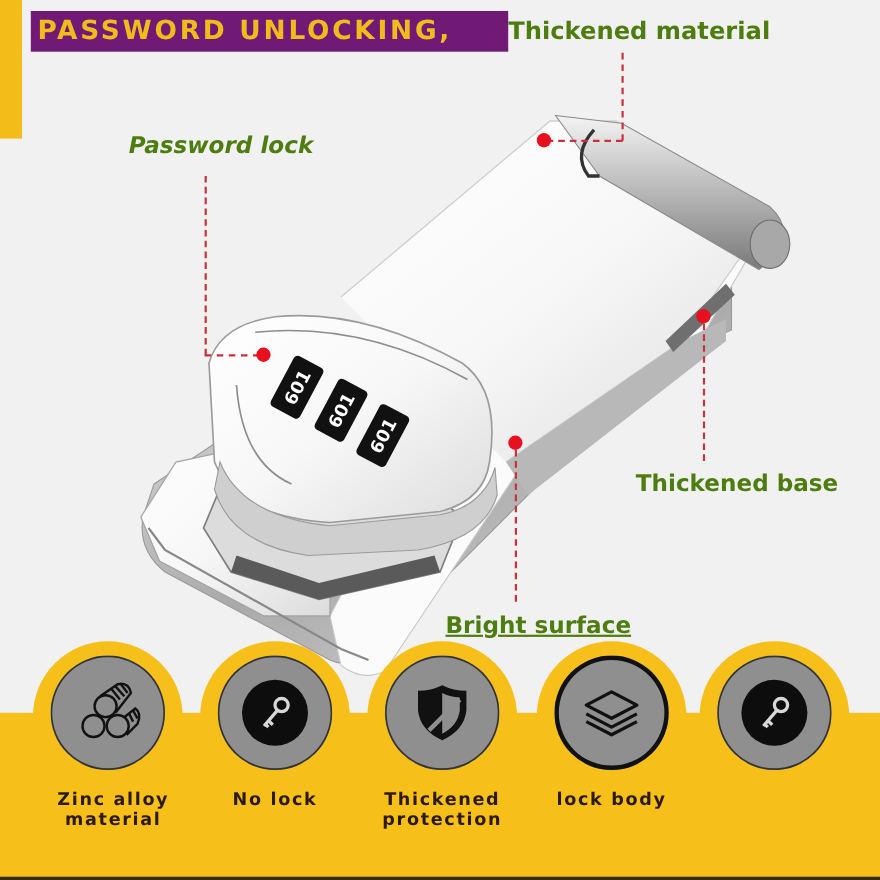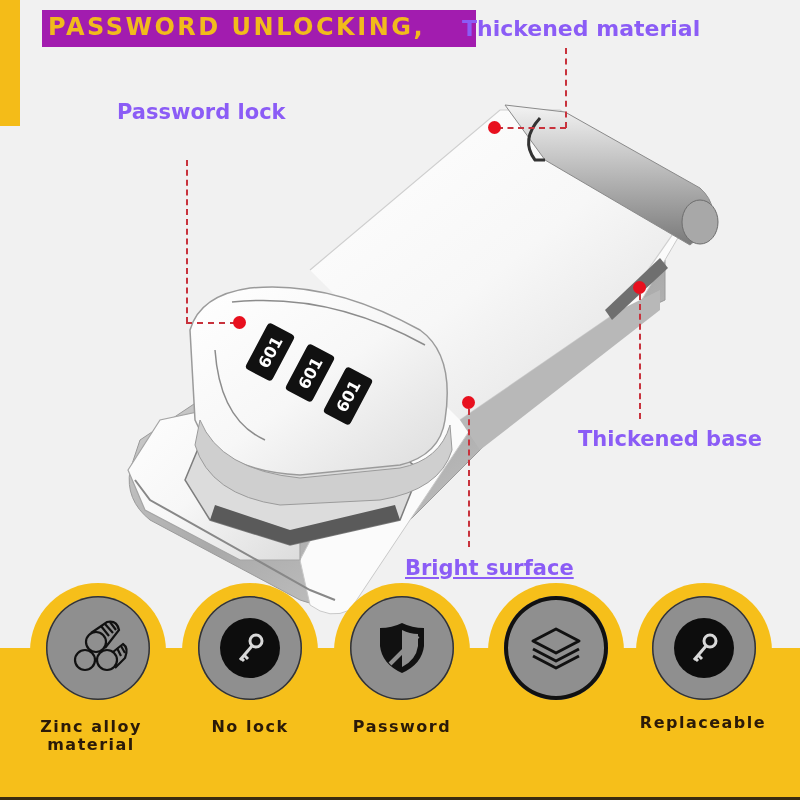--- a/index.html
+++ b/index.html
@@ -1,20 +1,20 @@
 <!DOCTYPE html>
 <html><head>
 <meta charset="utf-8">
 <style>
   html, body { margin:0; padding:0; }
   body { width:800px; height:800px; position:relative; overflow:hidden; background:#f1f1f1; font-family:"Liberation Sans", sans-serif; }
   .accent-bar { position:absolute; left:0; top:0; width:20px; height:126px; background:#f4bc18; }
-  .headline { position:absolute; left:28px; top:10px; background:#a21caf; padding:2px 8px 4px 6px; width:420px;margin-left:14px; }
+  .headline { position:absolute; left:28px; top:10px; background:#701a75; padding:2px 8px 4px 6px; width:420px; }
   .headline div { font-family:"DejaVu Sans", sans-serif; font-weight:bold; color:#f1bb1c; font-size:24px; letter-spacing:2.5px; line-height:31px; white-space:nowrap; }
-  .label { position:absolute; font-family:"DejaVu Sans", sans-serif; font-weight:bold; font-size:21px; color:#8b5cf6; white-space:nowrap; }
+  .label { position:absolute; font-family:"DejaVu Sans", sans-serif; font-weight:bold; font-size:21px; color:#4d7c0f; white-space:nowrap; }
   .dash { position:absolute; border-color:#c8323c; border-style:dashed; border-width:0; }
   .dot { position:absolute; width:13px; height:13px; border-radius:50%; background:#e8101e; }
   svg.product { position:absolute; left:0; top:0; }
   .band { position:absolute; left:0; top:648px; width:800px; height:152px; background:#f6bf1a; }
   .bump { position:absolute; top:583px; width:136px; height:136px; border-radius:50%; background:#f6bf1a; }
   .feat-circle { position:absolute; top:596px; width:104px; height:104px; border-radius:50%; background:#8f8f8f; display:flex; align-items:center; justify-content:center; box-shadow:inset 0 0 0 1.5px #333; }
   .feat-circle.thick { box-shadow:inset 0 0 0 4px #111; }
   .feat-inner { width:60px; height:60px; border-radius:50%; background:#0d0d0d; display:flex; align-items:center; justify-content:center; }
   .feat-label { position:absolute; top:718px; width:150px; text-align:center; font-family:"DejaVu Sans", sans-serif; font-weight:bold; font-size:16px; letter-spacing:1.5px; line-height:18px; color:#2b1a08; }
   .bottom-rule { position:absolute; left:0; top:797px; width:800px; height:3px; background:#3a2c10; }
@@ -82,21 +82,21 @@
     <rect x="333" y="370" width="30" height="52" rx="4" fill="#111" transform="rotate(28 348 396)"></rect>
     <text x="348" y="402" fill="#fff" font-family="DejaVu Sans, sans-serif" font-weight="bold" font-size="16" text-anchor="middle" transform="rotate(-62 348 396)">601</text>
   </g>
 </svg>
 
 <div class="label" style="left:462px; top:16px; font-size:22px;">Thickened material</div>
 <div class="dash" style="left:565px; top:48px; height:80px; border-left-width:2px;"></div>
 <div class="dash" style="left:497px; top:127px; width:69px; border-top-width:2px;"></div>
 <div class="dot" style="left:488px; top:121px;"></div>
 
-<div class="label" style="left:117px; top:100px;">Password lock</div>
+<div class="label" style="left:117px; top:120px;font-style:italic;">Password lock</div>
 <div class="dash" style="left:186px; top:160px; height:163px; border-left-width:2px;"></div>
 <div class="dash" style="left:186px; top:322px; width:50px; border-top-width:2px;"></div>
 <div class="dot" style="left:233px; top:316px;"></div>
 
 <div class="dot" style="left:633px; top:281px;"></div>
 <div class="dash" style="left:639px; top:294px; height:125px; border-left-width:2px;"></div>
 <div class="label" style="left:578px; top:427px;">Thickened base</div>
 
 <div class="dot" style="left:462px; top:396px;"></div>
 <div class="dash" style="left:468px; top:409px; height:138px; border-left-width:2px;"></div>
@@ -115,21 +115,21 @@
       <circle cx="20" cy="42" r="10"></circle>
       <circle cx="42" cy="42" r="10"></circle>
       <circle cx="31" cy="24" r="10"></circle>
       <path d="M26 15 L42 4 Q52 2 54 12 L40 30"></path>
       <path d="M48 34 L58 26 Q64 30 60 40 L50 50"></path>
       <path d="M36 8 L44 18 M40 6 L48 15 M45 4 L51 12"></path>
       <path d="M52 30 L56 38 M56 28 L60 35"></path>
     </g>
   </svg>
 </div>
-<div class="feat-label" style="left:16px;">
+<div class="feat-label" style="left:28px;">
   <div>Zinc alloy</div>
   <div>material</div>
 </div>
 
 <div class="feat-circle" style="left:198px;">
   <div class="feat-inner">
     <svg width="36" height="36" viewBox="0 0 36 36">
       <g fill="none" stroke="#d8d8d8" stroke-width="3">
         <circle cx="24" cy="11" r="6"></circle>
         <path d="M20 16 L8 30"></path>
@@ -144,43 +144,44 @@
 </div>
 
 <div class="feat-circle" style="left:350px;">
   <svg width="52" height="56" viewBox="0 0 52 56">
     <path d="M26 3 Q36 8 48 8 L48 26 Q46 44 26 53 Q6 44 4 26 L4 8 Q16 8 26 3 Z" fill="#111"></path>
     <path d="M26 10 Q34 14 42 14 L42 26 Q40 40 26 47 Z" fill="#8f8f8f"></path>
     <path d="M14 44 L42 16" stroke="#8f8f8f" stroke-width="4"></path>
   </svg>
 </div>
 <div class="feat-label" style="left:327px;">
-  <div>Password</div>
+  <div>Thickened</div>
+  <div>protection</div>
 </div>
 
 <div class="feat-circle thick" style="left:504px;">
   <svg width="54" height="46" viewBox="0 0 54 46">
     <g fill="none" stroke="#111" stroke-width="3" stroke-linejoin="round">
       <path d="M27 4 L50 16 L27 28 L4 16 Z"></path>
       <path d="M4 24 L27 36 L50 24"></path>
       <path d="M4 31 L27 43 L50 31"></path>
     </g>
   </svg>
 </div>
 <div class="feat-label" style="left:481px;">
+  <div>lock body</div>
 </div>
 
 <div class="feat-circle" style="left:652px;">
   <div class="feat-inner">
     <svg width="36" height="36" viewBox="0 0 36 36">
       <g fill="none" stroke="#d8d8d8" stroke-width="3">
         <circle cx="24" cy="11" r="6"></circle>
         <path d="M20 16 L8 30"></path>
         <path d="M12 25 L16 29 M9 28 L12 31"></path>
       </g>
     </svg>
   </div>
 </div>
 <div class="feat-label" style="left:618px; top:714px; width:170px;">
-  <div>Replaceable</div>
 </div>
 
 <div class="bottom-rule"></div>
 
 </body></html>

